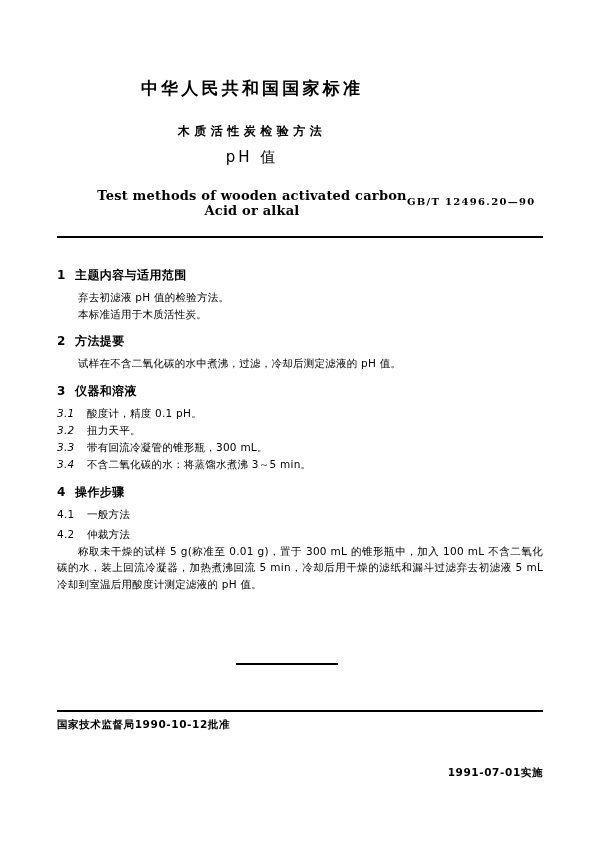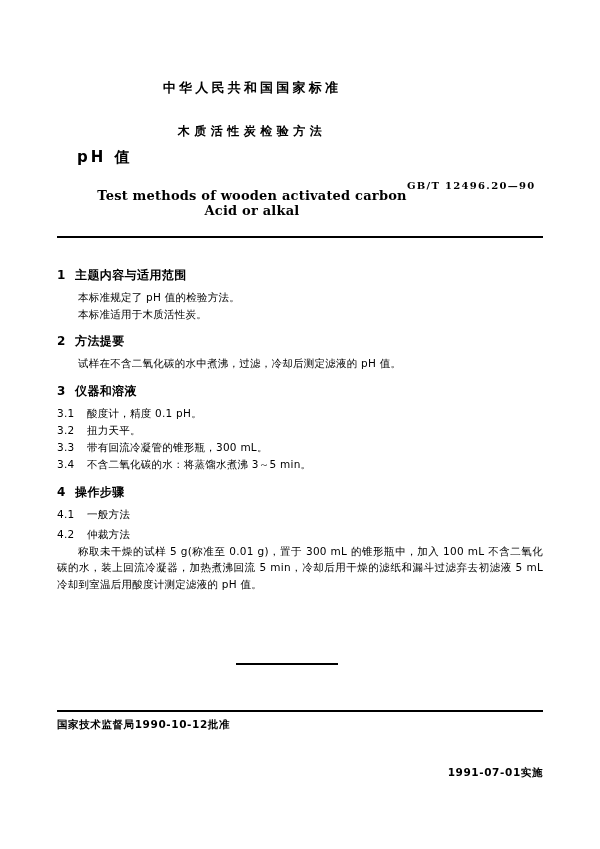--- a/index.html
+++ b/index.html
@@ -28,52 +28,53 @@
   .masthead {
     position: absolute;
     left: 57px;
     top: 78px;
     width: 486px;
   }
   .nation-line {
     text-align: center;
     width: 350px;
     margin-left: 20px;
-    font-size: 13px;
+    font-size: 17px;
     font-weight: bold;
     letter-spacing: 3.2px;
     line-height: 20px;
     white-space: nowrap;
   }
   .title-block {
     position: relative;
     margin-top: 22px;
     width: 350px;
     margin-left: 20px;
   }
   .doc-title {
     text-align: center;
     font-size: 12px;
     font-weight: bold;
     letter-spacing: 4.5px;
     line-height: 22px;
     white-space: nowrap;
   }
   .doc-subtitle {
+    text-align: center;
     font-size: 15px;
-    font-weight: bold;
+    font-weight: normal;
     letter-spacing: 3px;
     line-height: 22px;
     margin-top: 4px;
     white-space: nowrap;
   }
   .std-code {
     position: absolute;
     left: 330px;
-    top: 60px;
+    top: 76px;
     font-size: 10px;
     font-weight: bold;
     letter-spacing: 1.3px;
     white-space: nowrap;
     font-family: "DejaVu Serif", "Liberation Serif", serif;
   }
   .en-title {
     width: 350px;
     margin-left: 20px;
     text-align: center;
@@ -144,20 +145,21 @@
   }
   .item {
     font-size: 10.5px;
     line-height: 17px;
     letter-spacing: 0.25px;
     white-space: nowrap;
   }
   .item .inum {
     display: inline-block;
     width: 30px;
+    font-style: italic;
   }
   .sub-head {
     font-size: 10.5px;
     line-height: 17px;
     letter-spacing: 0.3px;
     margin-top: 3px;
     white-space: nowrap;
   }
   .sub-head .snum {
     display: inline-block;
@@ -215,21 +217,21 @@
   </div>
 
   <div class="rule-top"></div>
 
   <div class="content">
 
     <div class="sec">
       <div class="sec-head">
         <span class="num">1</span><span>主题内容与适用范围</span>
       </div>
-      <div class="para">本标准规定了 pH 值的检验方法。</div>
+      <div class="para">弃去初滤液 pH 值的检验方法。</div>
       <div class="para">本标准适用于木质活性炭。</div>
     </div>
 
     <div class="sec">
       <div class="sec-head">
         <span class="num">2</span><span>方法提要</span>
       </div>
       <div class="para">试样在不含二氧化碳的水中煮沸，过滤，冷却后测定滤液的 pH 值。</div>
     </div>
 

